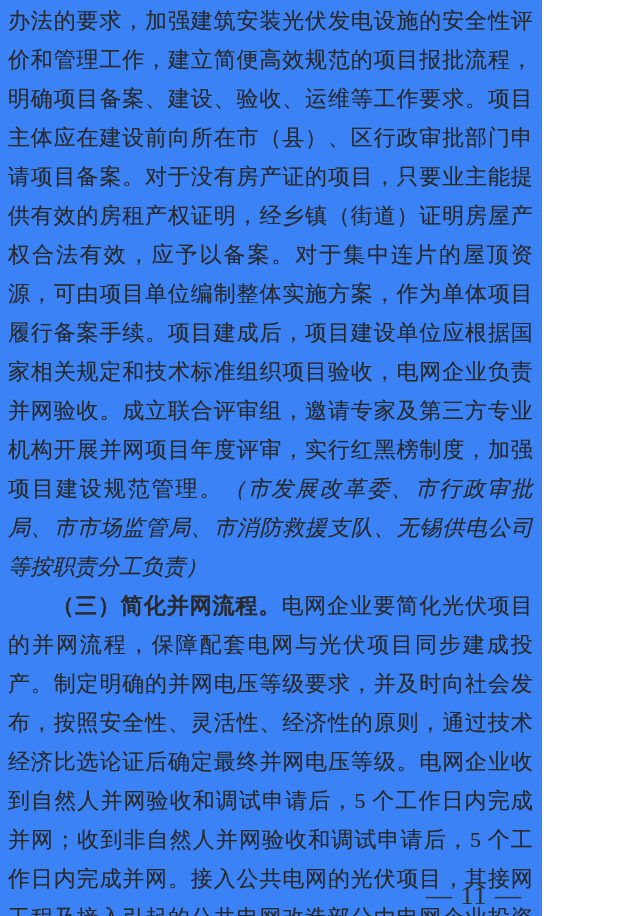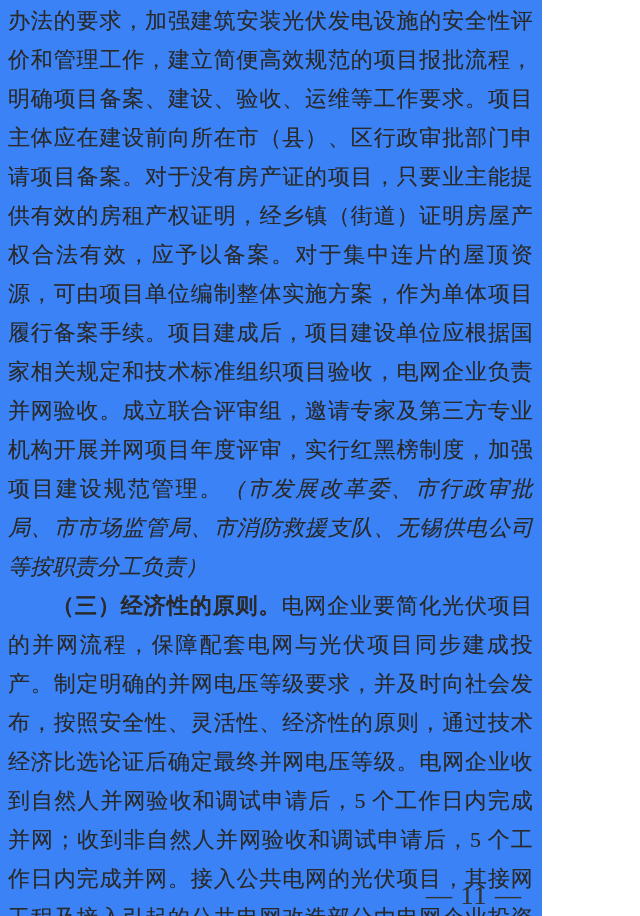--- a/index.html
+++ b/index.html
@@ -53,16 +53,16 @@
     color: #333333;
     text-shadow: 0 0 0.5px rgba(40,40,40,0.4);
   }
 </style>
 </head>
 <body>
 
 <div class="doc-page">
   <div class="doc-body">
     <p class="para"><span class="seg-normal">办法的要求，加强建筑安装光伏发电设施的安全性评价和管理工作，建立简便高效规范的项目报批流程，明确项目备案、建设、验收、运维等工作要求。项目主体应在建设前向所在市（县）、区行政审批部门申请项目备案。对于没有房产证的项目，只要业主能提供有效的房租产权证明，经乡镇（街道）证明房屋产权合法有效，应予以备案。对于集中连片的屋顶资源，可由项目单位编制整体实施方案，作为单体项目履行备案手续。项目建成后，项目建设单位应根据国家相关规定和技术标准组织项目验收，电网企业负责并网验收。成立联合评审组，邀请专家及第三方专业机构开展并网项目年度评审，实行红黑榜制度，加强项目建设规范管理。</span><span class="seg-kaiti">（市发展改革委、市行政审批局、市市场监管局、市消防救援支队、无锡供电公司等按职责分工负责）</span></p>
-    <p class="para para-indent"><span class="seg-heading-bold">（三）经济性的原则。</span><span class="seg-normal">电网企业要简化光伏项目的并网流程，保障配套电网与光伏项目同步建成投产。制定明确的并网电压等级要求，并及时向社会发布，按照安全性、灵活性、经济性的原则，通过技术经济比选论证后确定最终并网电压等级。电网企业收到自然人并网验收和调试申请后，5 个工作日内完成并网；收到非自然人并网验收和调试申请后，5 个工作日内完成并网。接入公共电网的光伏项目，其接网工程及接入引起的公共电网改造部分由电网企业投资建设。光伏项目的上网计量和发电计量装置由电网企业免费提供。电网企业要积极构建以新能源为主体的新型电力系统，优化电网调度运行，保障光伏项目电量全额消纳。</span></p>
+    <p class="para para-indent"><span class="seg-heading-bold">（三）简化并网流程。</span><span class="seg-normal">电网企业要简化光伏项目的并网流程，保障配套电网与光伏项目同步建成投产。制定明确的并网电压等级要求，并及时向社会发布，按照安全性、灵活性、经济性的原则，通过技术经济比选论证后确定最终并网电压等级。电网企业收到自然人并网验收和调试申请后，5 个工作日内完成并网；收到非自然人并网验收和调试申请后，5 个工作日内完成并网。接入公共电网的光伏项目，其接网工程及接入引起的公共电网改造部分由电网企业投资建设。光伏项目的上网计量和发电计量装置由电网企业免费提供。电网企业要积极构建以新能源为主体的新型电力系统，优化电网调度运行，保障光伏项目电量全额消纳。</span></p>
   </div>
   <div class="page-number">— 11 —</div>
 </div>
 
 </body></html>

